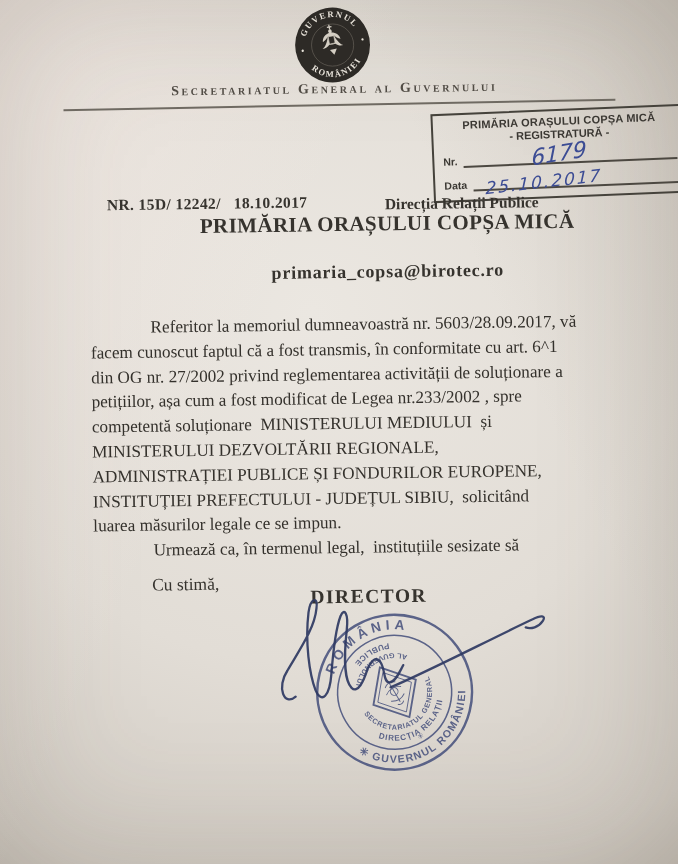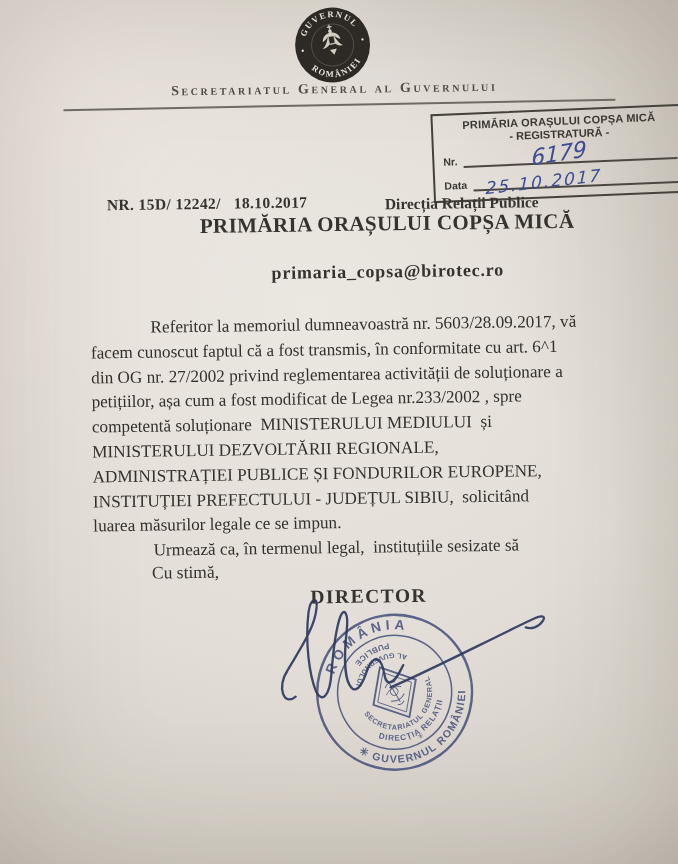--- a/index.html
+++ b/index.html
@@ -37,21 +37,21 @@
 
   .refnum{position:absolute;left:110px;top:193px;font-size:15.5px;font-weight:bold;white-space:pre;letter-spacing:.4px;}
   .dept{position:absolute;left:388px;top:196px;font-size:15.5px;font-weight:bold;}
   .doc-title{position:absolute;left:105px;top:212px;width:570px;text-align:center;font-size:21px;font-weight:bold;letter-spacing:.4px;}
   .email{position:absolute;left:105px;top:262px;width:570px;text-align:center;font-size:18px;font-weight:bold;letter-spacing:.8px;}
 
   .body-block{position:absolute;left:92px;top:313px;width:545px;font-size:17.2px;line-height:24.8px;color:#34312c;}
   .bline{white-space:pre;}
   .bline.indent{padding-left:60px;}
 
-  .closing{position:absolute;left:150px;top:560px;font-size:17.5px;}
+  .closing{position:absolute;left:150px;top:572px;font-size:17.5px;}
   .signer{position:absolute;left:308px;top:586px;font-size:19.5px;font-weight:bold;letter-spacing:1.5px;}
 
   .stamp{position:absolute;left:298px;top:608px;width:186px;height:170px;opacity:.88;}
   .sig{position:absolute;left:262px;top:578px;width:300px;height:150px;}
 </style>
 </head>
 <body>
 
 <div class="vignette"></div>
 

